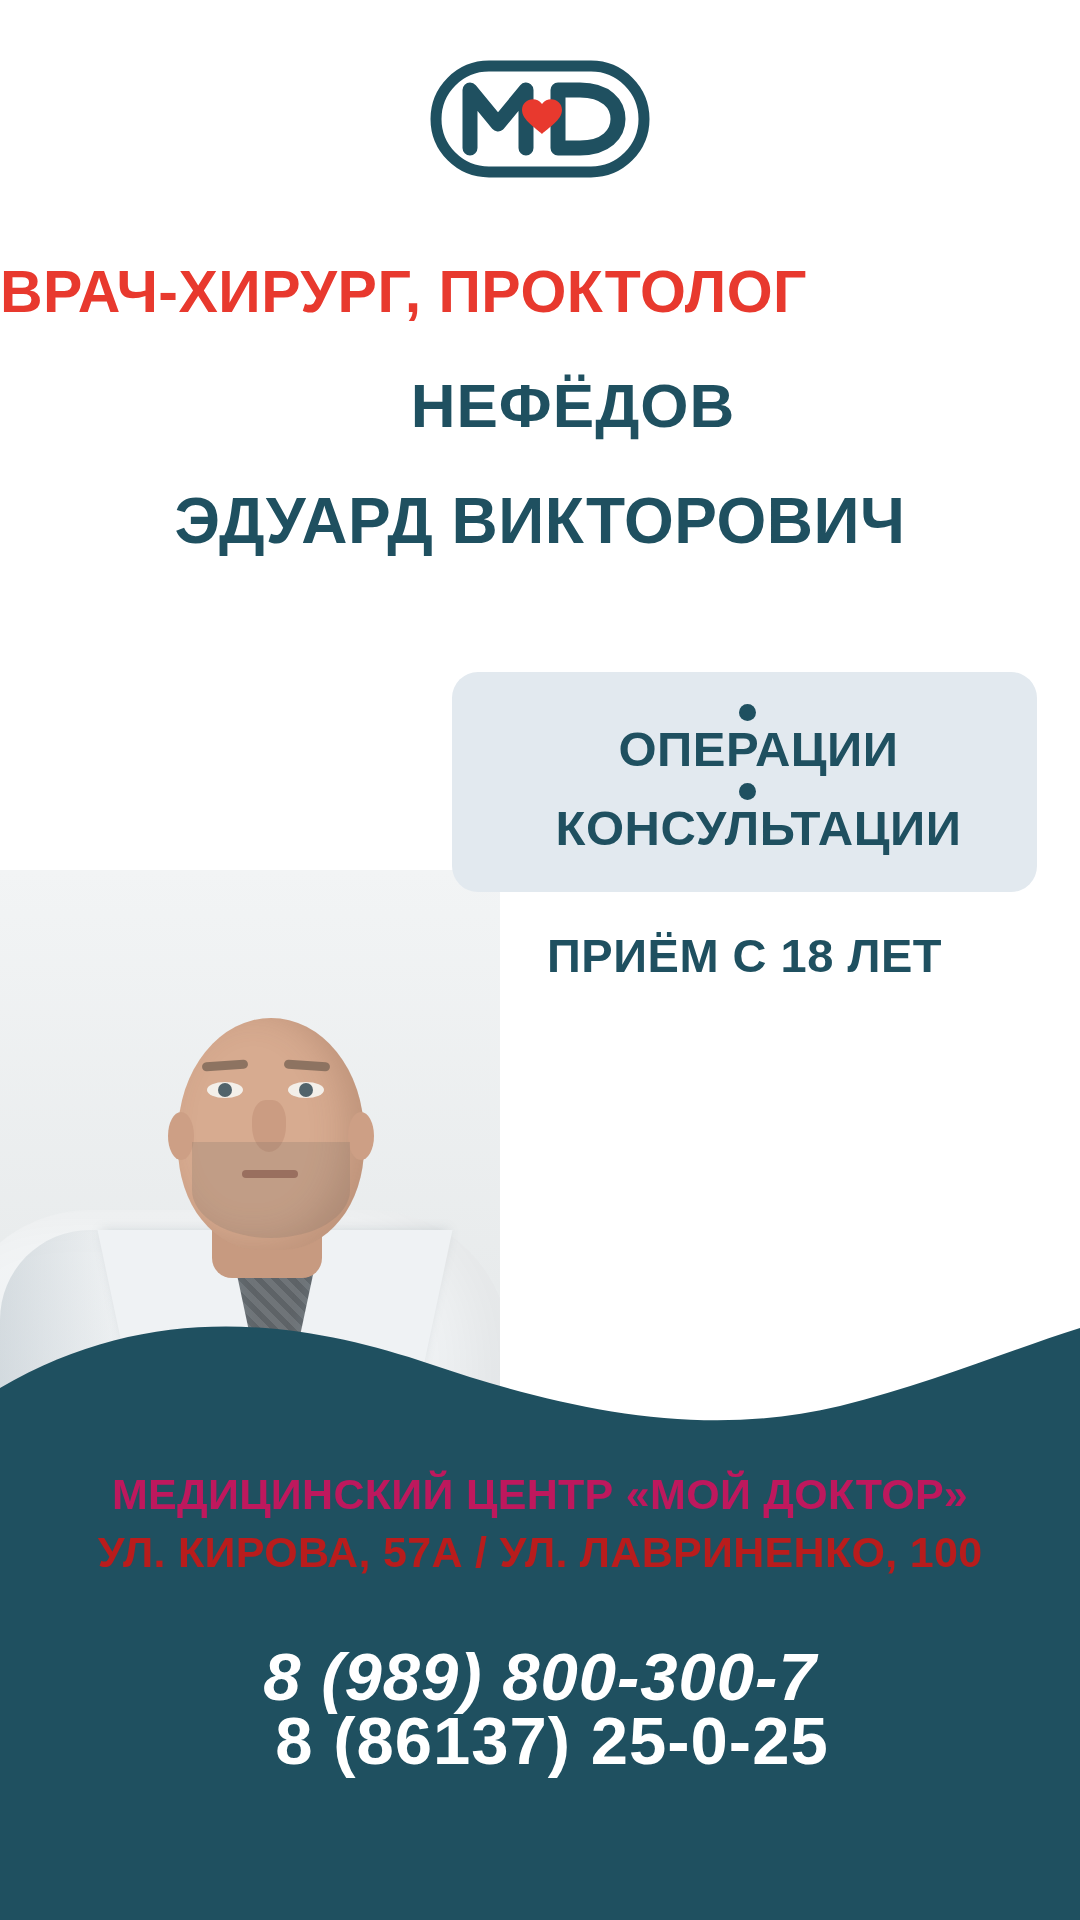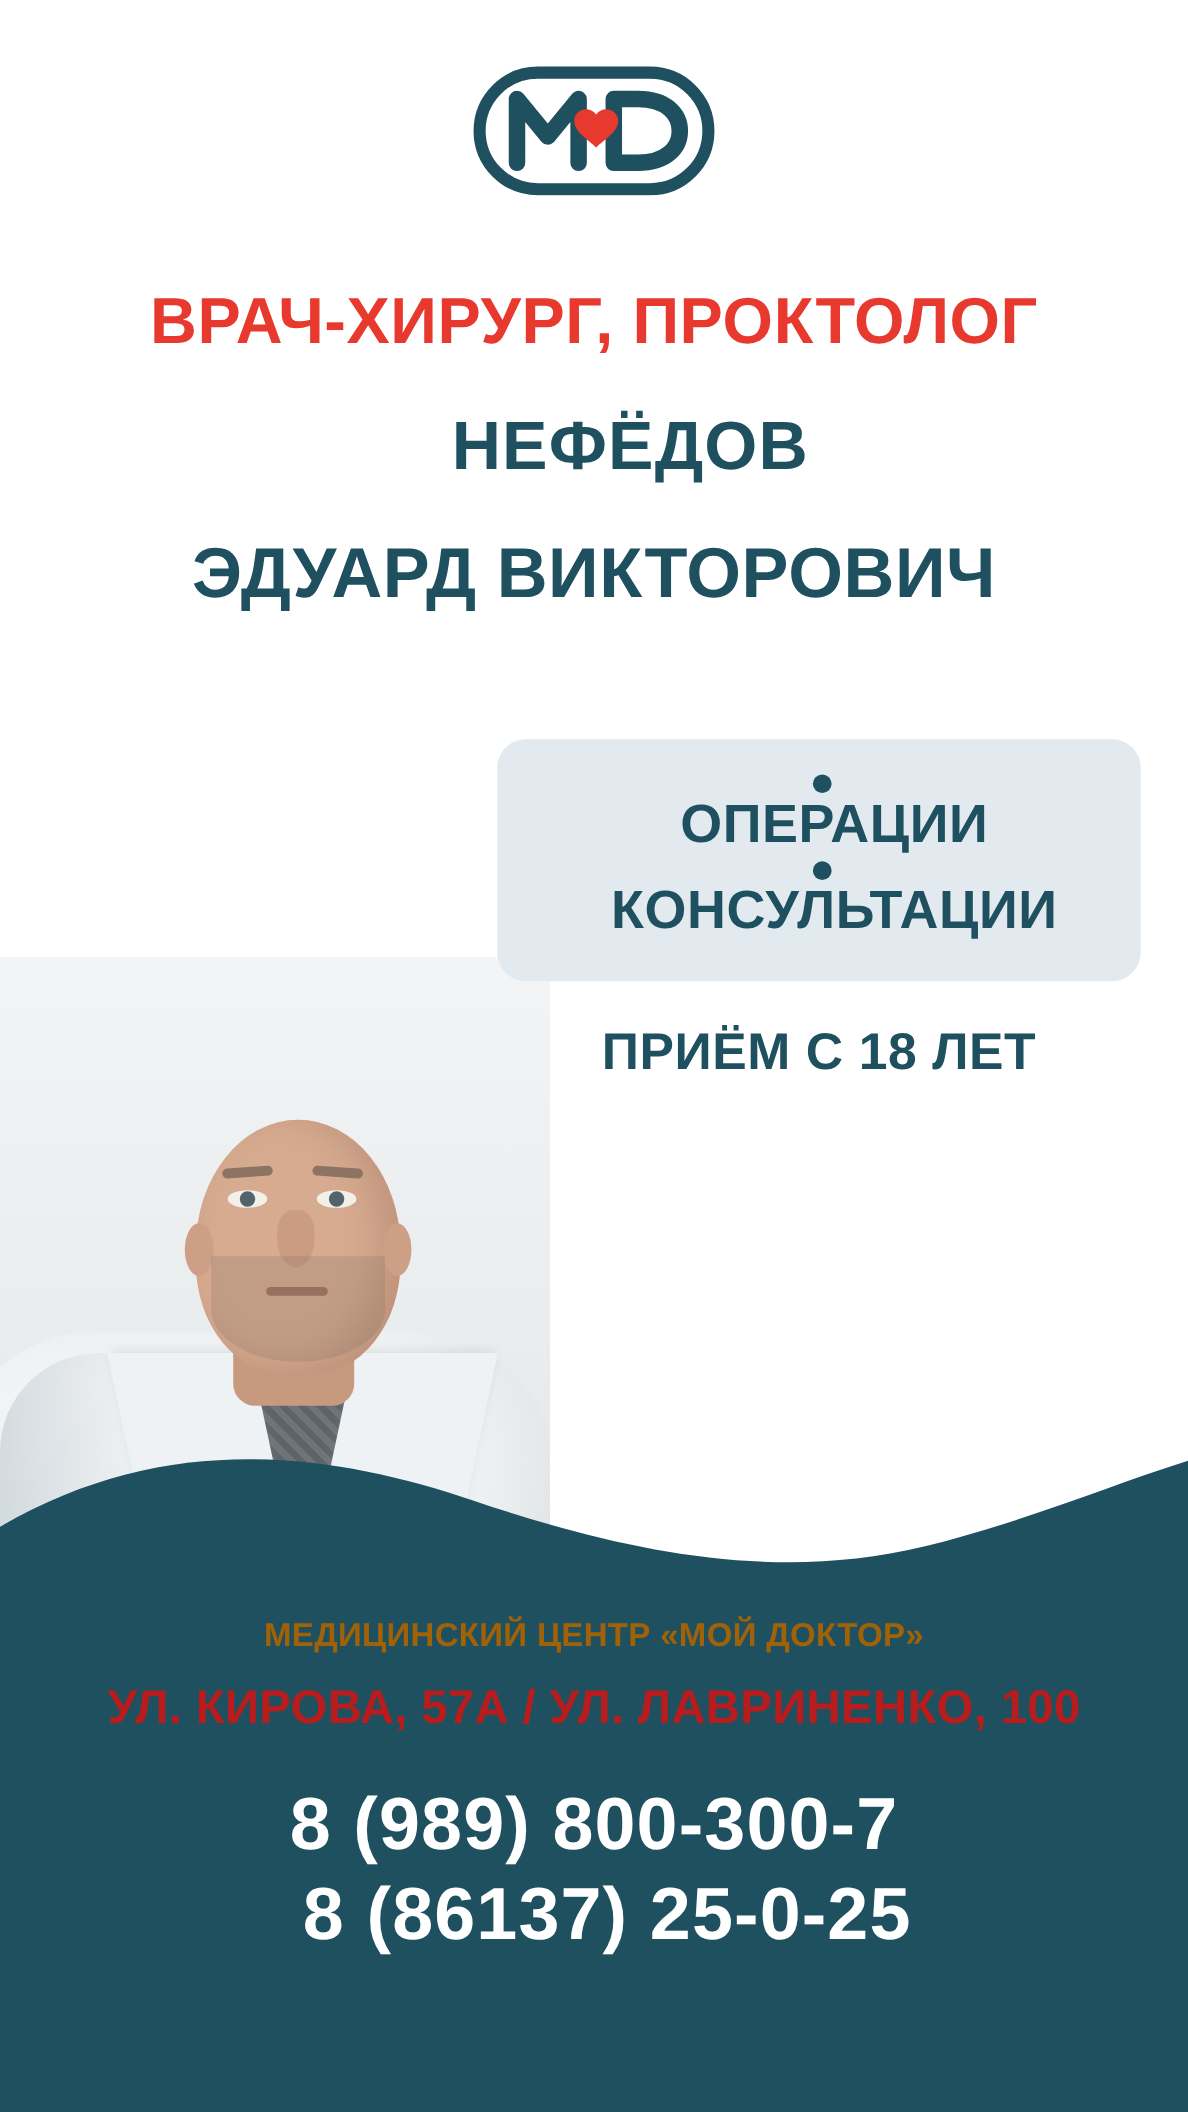--- a/index.html
+++ b/index.html
@@ -29,21 +29,21 @@
     align-items: center;
   }
   .logo-svg { display: block; }
 
   
   .headline {
     position: absolute;
     top: 258px;
     left: 0;
     width: 100%;
-    text-align: center;
+    text-align: left;
     font-size: 59px;
     font-weight: bold;
     letter-spacing: 0.5px;
     color: #e8392e;
     white-space: nowrap;
   }
   .surname {
     position: absolute;
     top: 370px;
     left: 0;
@@ -309,23 +309,23 @@
     width: 1080px;
     height: 610px;
     display: block;
   }
   .clinic-name {
     position: absolute;
     top: 160px;
     left: 0;
     width: 100%;
     text-align: center;
-    font-size: 30px;
-    font-weight: bold;
-    color: #a16207;
+    font-size: 43px;
+    font-weight: bold;
+    color: #be185d;
     letter-spacing: 0.3px;
     white-space: nowrap;
   }
   .clinic-address {
     position: absolute;
     top: 218px;
     left: 0;
     width: 100%;
     text-align: center;
     font-size: 43px;
@@ -338,21 +338,21 @@
     position: absolute;
     left: 0;
     width: 100%;
     text-align: center;
     font-size: 67px;
     font-weight: bold;
     color: #ffffff;
     letter-spacing: 1px;
     white-space: nowrap;
   }
-  .phone1 { top: 310px; }
+  .phone1 { top: 328px; font-style: italic; }
   .phone2 { top: 392px; margin-left: 12px; }
 </style>
 </head>
 <body>
 
 <div class="poster">
 
   <div class="logo-wrap">
     <svg class="logo-svg" width="220" height="118" viewBox="0 0 220 118">
       <rect x="6" y="6" width="208" height="106" rx="53" ry="53" fill="none" stroke="#1f5060" stroke-width="11"></rect>

